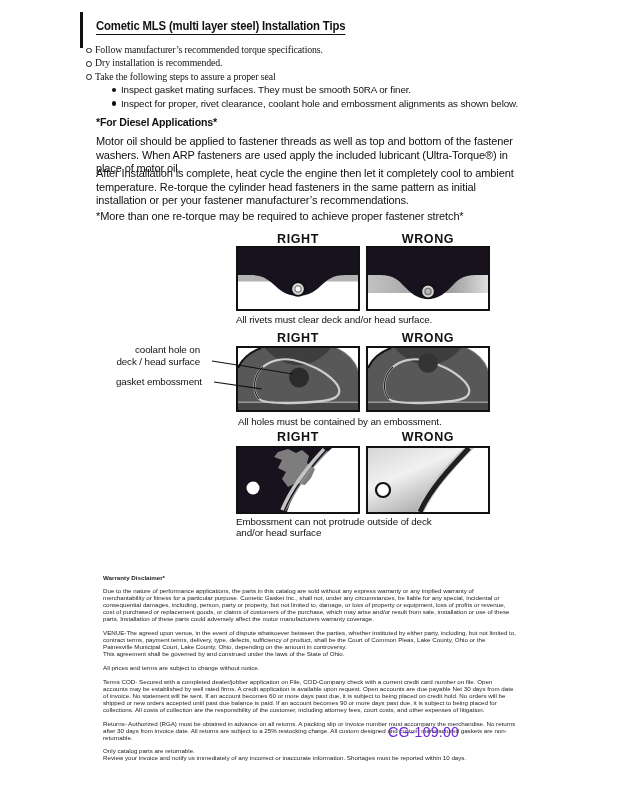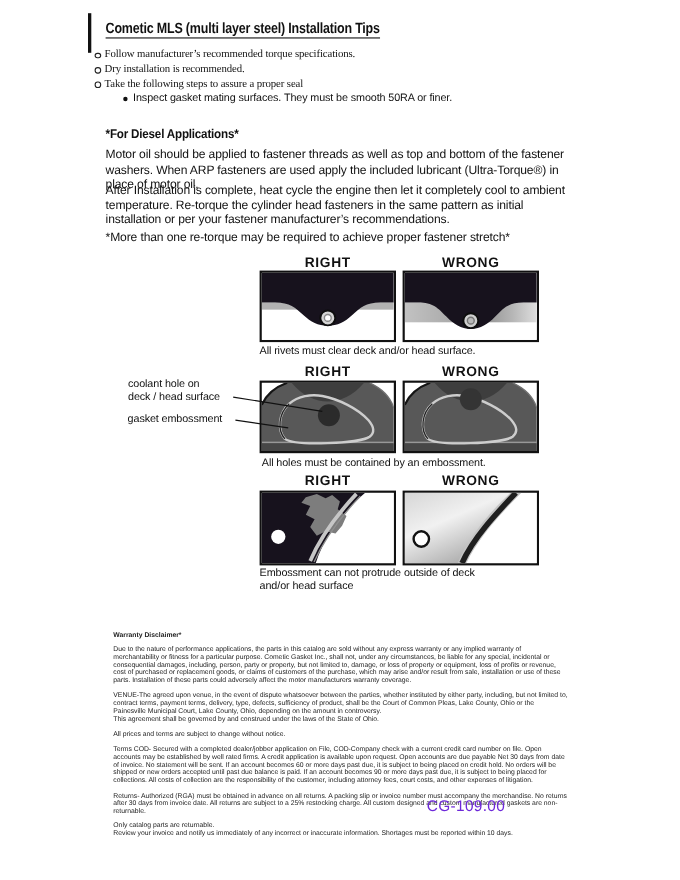--- a/index.html
+++ b/index.html
@@ -26,21 +26,21 @@
   .para{left:96px;width:420px;font-size:11px;line-height:13.6px;letter-spacing:-0.12px;}
   .p1{top:135px;}
   .p2{top:167px;}
   .note{top:210px;}
 
   .dg-label{width:124px;text-align:center;font-size:12.5px;font-weight:bold;letter-spacing:0.6px;}
   .panel{width:120px;height:61px;border:2px solid #111;background:#fff;}
   .panel svg{display:block;}
   .caption{font-size:9.8px;letter-spacing:-0.1px;line-height:11.4px;}
 
-  .side-label{font-size:9.8px;letter-spacing:-0.1px;line-height:11.8px;margin-left:14px;}
+  .side-label{font-size:9.8px;letter-spacing:-0.1px;line-height:11.8px;text-align:right;margin-left:14px;}
 
   .legal{left:103px;top:574px;width:413px;font-size:6.2px;line-height:7.1px;color:#222;
          letter-spacing:0;}
   .legal .lh{font-weight:bold;margin:0 0 6px 0;}
   .legal p{margin:0 0 6.5px 0;}
   .legal p.tight{margin:0;}
   .footer-code{left:388px;top:724px;font-size:14px;letter-spacing:0.3px;color:#6d28d9;}
 </style>
 </head>
 <body>
@@ -49,20 +49,21 @@
 
   <div class="abs margin-tick"></div>
 
   <div class="abs title">Cometic MLS (multi layer steel) Installation Tips</div>
 
   <div class="abs bullets">
     <div class="b">Follow manufacturer’s recommended torque specifications.</div>
     <div class="b">Dry installation is recommended.</div>
     <div class="b">Take the following steps to assure a proper seal</div>
     <div class="sb">Inspect gasket mating surfaces.  They must be smooth 50RA or finer.</div>
+    <div class="sb">Inspect for proper, rivet clearance, coolant hole and embossment alignments as shown below.</div>
   </div>
 
   <div class="abs diesel-h">*For Diesel Applications*</div>
   <div class="abs para p1">Motor oil should be applied to fastener threads as well as top and bottom of the fastener washers. When ARP fasteners are used apply the included lubricant (Ultra-Torque®) in place of motor oil.</div>
   <div class="abs para p2">After Installation is complete, heat cycle the engine then let it completely cool to ambient temperature. Re-torque the cylinder head fasteners in the same pattern as initial installation or per your fastener manufacturer’s recommendations.</div>
   <div class="abs para note">*More than one re-torque may be required to achieve proper fastener stretch*</div>
 
   <div class="abs dg-label" style="left:236px;top:232px;">RIGHT</div>
   <div class="abs dg-label" style="left:366px;top:232px;">WRONG</div>
 

